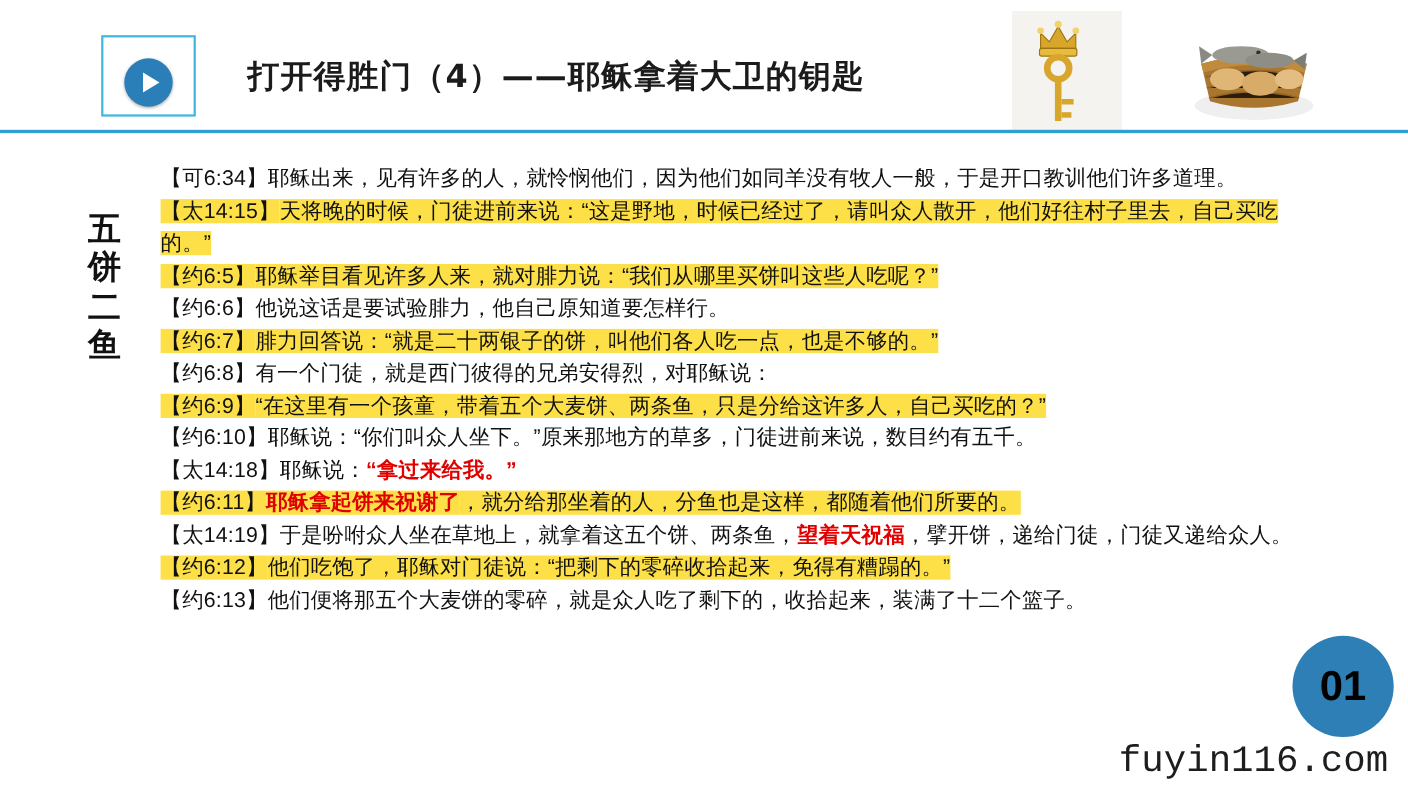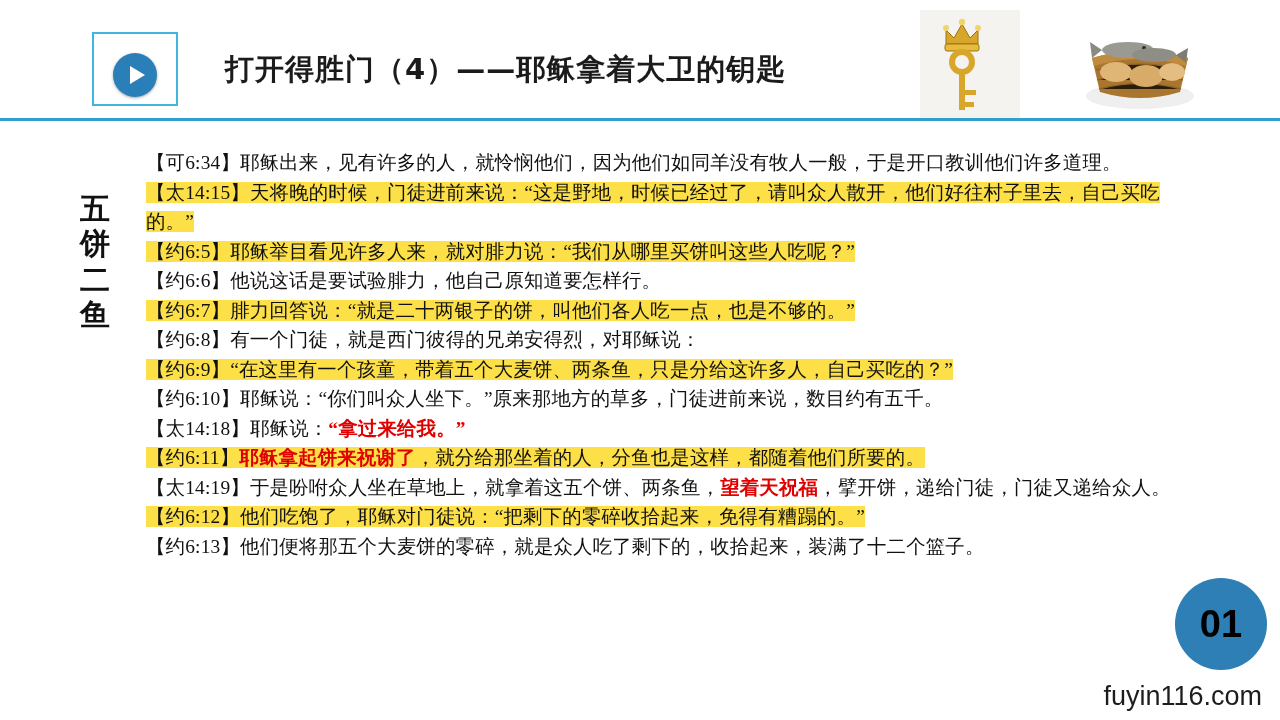--- a/index.html
+++ b/index.html
@@ -110,21 +110,21 @@
 
   
   #scripture {
     position: absolute;
     left: 146px;
     top: 148px;
     width: 1034px;
     font-size: 19.4px;
     line-height: 29.5px;
     color: #111111;
-    font-family: Liberation Serif, serif;
+    font-family: Liberation Sans, sans-serif;
     letter-spacing: 0.2px;
   }
   .verse {
     margin: 0;
     padding: 0;
     text-indent: 0;
   }
   .hl { background: #fde047; }
   .red { color: #e00000; font-weight: bold; }
 
@@ -144,23 +144,23 @@
     align-items: center;
     justify-content: center;
     font-family: "Liberation Sans", sans-serif;
   }
 
   
   #watermark {
     position: absolute;
     right: 18px;
     bottom: 8px;
-    font-size: 27px;
+    font-size: 34px;
     color: #1d1d1d;
-    font-family: Liberation Sans, sans-serif;
+    font-family: Liberation Mono, monospace;
   }
 </style>
 </head>
 <body>
 
 <div id="header">
 
   <div id="play-badge"></div>
   <div id="play-circle">
     <span class="tri"></span>

